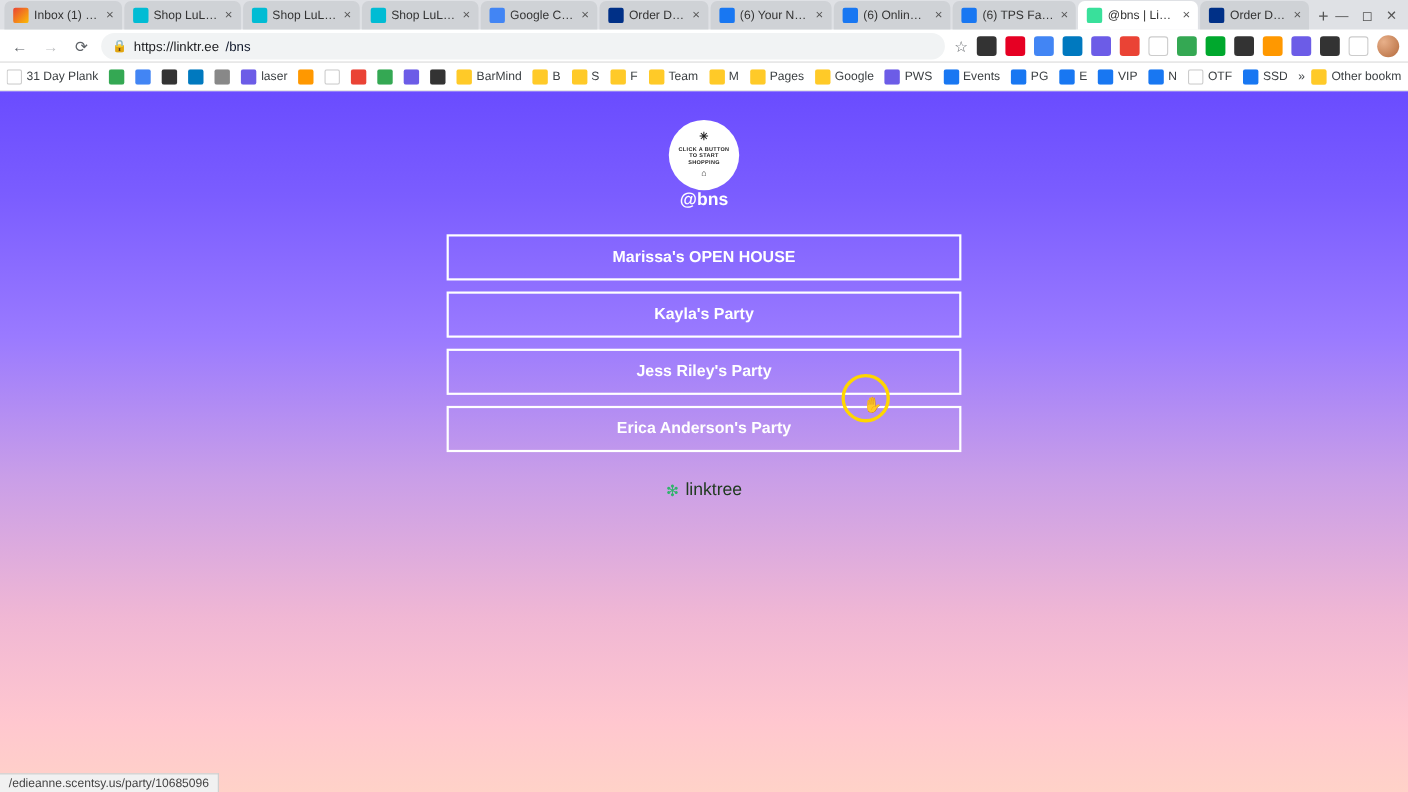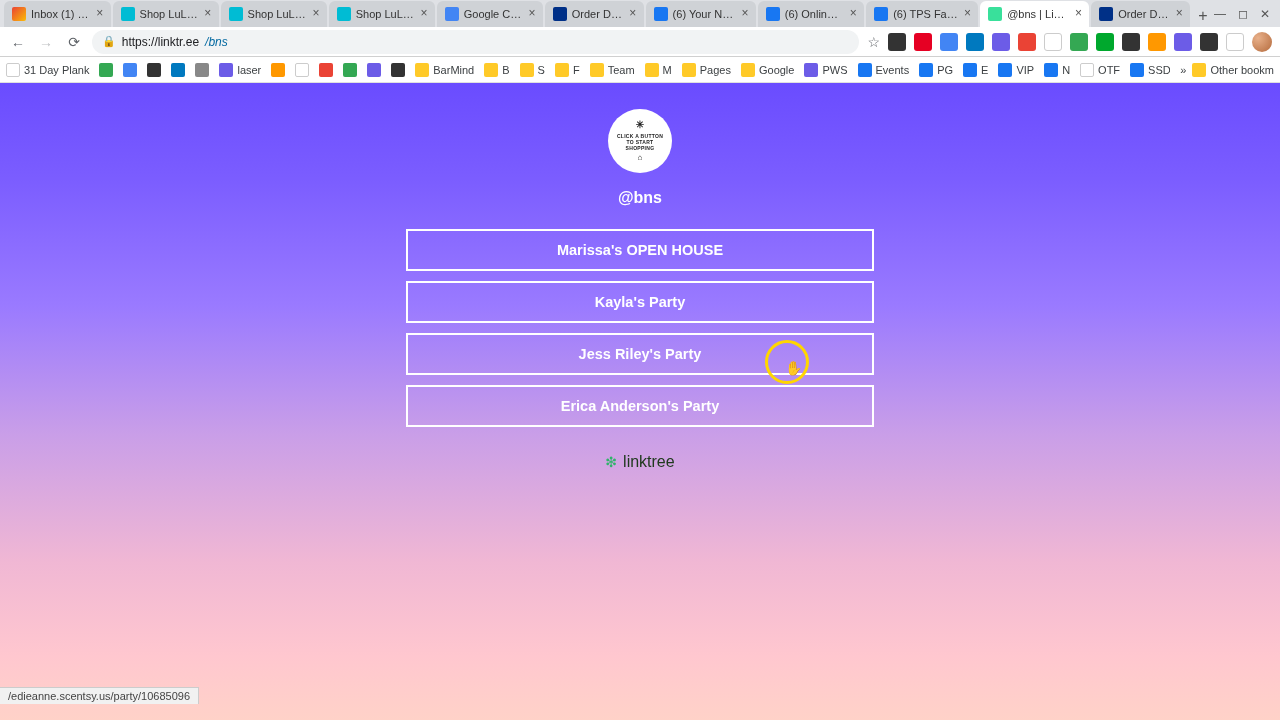--- a/index.html
+++ b/index.html
@@ -14,51 +14,51 @@
   .tab .label { flex: 1 1 auto; white-space: nowrap; overflow: hidden; text-overflow: ellipsis; }
   .tab .close { width: 12px; height: 12px; line-height: 10px; text-align: center; color: #555; font-size: 12px; }
   .newtab { width: 26px; height: 22px; display: flex; align-items: center; justify-content: center; color: #555; font-size: 16px; cursor: pointer; }
   .winctrls { margin-left: auto; display: flex; gap: 12px; padding: 0 10px 6px 0; color: #555; font-size: 12px; }
 
   .addrbar { display: flex; align-items: center; gap: 8px; height: 30px; background: #fff; border-bottom: 1px solid #d0d0d0; padding: 0 8px; }
   .navbtn { width: 20px; height: 20px; display: flex; align-items: center; justify-content: center; color: #5f6368; font-size: 14px; cursor: pointer; }
   .omnibox { flex: 1; display: flex; align-items: center; gap: 6px; height: 24px; background: #f1f3f4; border-radius: 12px; padding: 0 10px; font-size: 12px; color: #202124; }
   .lock { font-size: 11px; color: #5f6368; }
   .url-host { color: #202124; }
-  .url-path { color: #0369a1; font-style: italic; }
+  .url-path { color: #0f172a; }
   .addr-icons { display: flex; gap: 8px; align-items: center; }
   .addr-icons .ic { width: 18px; height: 18px; border-radius: 3px; }
   .star { color: #5f6368; font-size: 14px; }
   .avatar-ic { width: 20px; height: 20px; border-radius: 50%; background: radial-gradient(circle at 30% 30%, #e8b08a, #b46a3c); }
 
   .bmbar { display: flex; align-items: center; gap: 10px; height: 26px; background: #fff; border-bottom: 1px solid #e0e0e0; padding: 0 6px; font-size: 11px; color: #3c4043; overflow: hidden; }
   .bm { display: flex; align-items: center; gap: 4px; cursor: pointer; white-space: nowrap; }
   .bm .ic { width: 14px; height: 14px; border-radius: 2px; }
   .bm.folder .ic { background: #ffca28; }
   .bm .lbl { }
   .bm-overflow { margin-left: auto; display:flex; align-items:center; gap:6px; }
 
   
   .viewport { position: relative; flex: 1; background: linear-gradient(180deg, #6a4cff 0%, #7b5dff 15%, #9a7aff 35%, #c99ee8 55%, #f0b7d4 75%, #ffc7cf 90%, #ffd2c8 100%); overflow: hidden; }
   .page { width: 100%; display: flex; flex-direction: column; align-items: center; padding-top: 26px; }
 
   .avatar { width: 64px; height: 64px; border-radius: 50%; background: #fff; display: flex; flex-direction: column; align-items: center; justify-content: center; text-align: center; font-size: 5px; font-weight: 700; line-height: 1.2; color: #222; letter-spacing: .3px; padding: 4px; }
   .avatar .bee { font-size: 10px; margin-bottom: 2px; }
   .avatar .bag { font-size: 8px; margin-top: 2px; }
 
-  .handle { margin-top: 16px; color: #fff; font-weight: 700; font-size: 16px; }
+  .handle { color: #fff; font-weight: 700; font-size: 16px; }
 
   .links { margin-top: 22px; width: 468px; display: flex; flex-direction: column; gap: 10px; }
   .lt-link { height: 42px; border: 2px solid #fff; display: flex; align-items: center; justify-content: center; color: #fff; font-weight: 600; font-size: 14.5px; cursor: pointer; background: transparent; transition: background .1s; }
   .lt-link.hover { background: #fff; color: #5b45d6; }
 
   .lt-footer { margin-top: 26px; display: flex; align-items: center; gap: 6px; color: #203a1f; font-size: 16px; font-weight: 500; }
   .lt-logo { color: #2fb36a; font-size: 14px; }
 
-  .statusbar { position: absolute; left: 0; bottom: 16px; background: #f1f1f1; border: 1px solid #ccc; border-left: none; border-bottom: none; font-size: 11px; color: #444; padding: 2px 8px; max-width: 420px; white-space: nowrap; overflow: hidden; text-overflow: ellipsis; }
+  .statusbar { position: absolute; left: 0; bottom: 0; background: #f1f1f1; border: 1px solid #ccc; border-left: none; border-bottom: none; font-size: 11px; color: #444; padding: 2px 8px; max-width: 420px; white-space: nowrap; overflow: hidden; text-overflow: ellipsis; }
 
   
   .ring { position: absolute; width: 44px; height: 44px; border: 3px solid #ffd600; border-radius: 50%; pointer-events: none; }
   .cursor { position: absolute; font-size: 14px; color: #000; pointer-events: none; transform: translate(-2px,-2px); }
 
   
   .c-gmail   { background: linear-gradient(135deg,#ea4335,#fbbc05); }
   .c-lula    { background: #00bcd4; }
   .c-gcal    { background: #4285f4; }
   .c-paypal  { background: #003087; }

